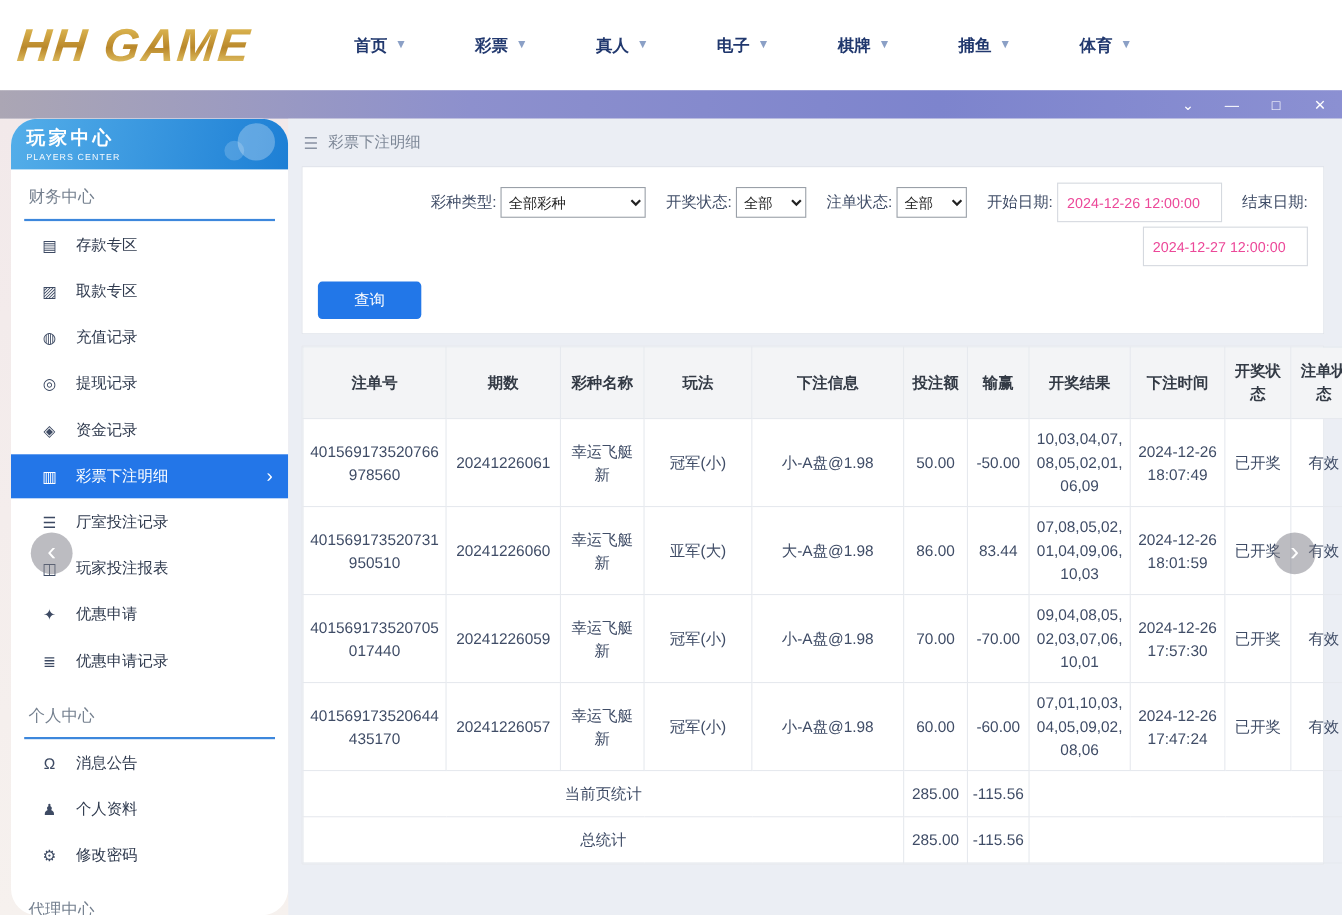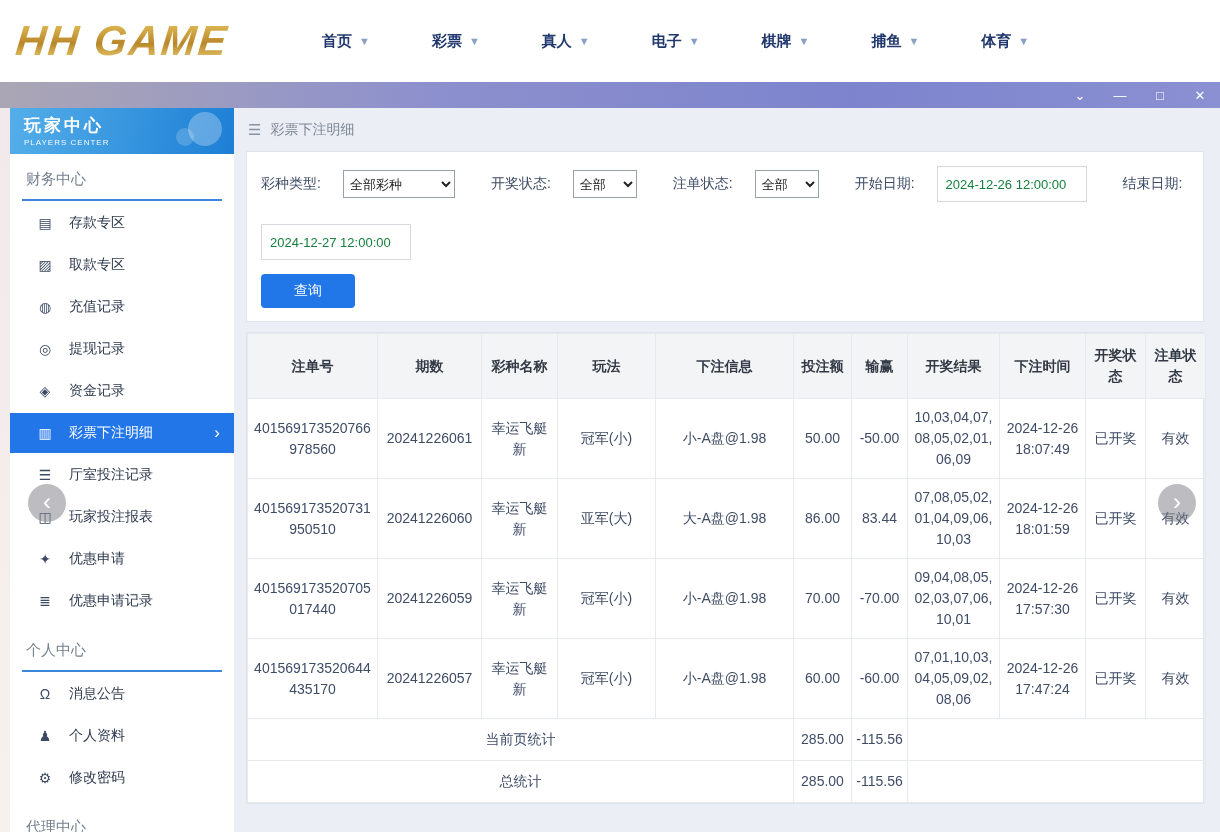--- a/index.html
+++ b/index.html
@@ -26,47 +26,47 @@
   
   .titlebar {
     height:26px; display:flex; justify-content:flex-end; align-items:center;
     gap:24px; padding-right:12px; color:#fff;
     background:linear-gradient(90deg,#aba6b4 0%,#8d90cd 35%,#7d84cd 70%,#8b90d2 100%);
   }
   .tb-btn { font-size:13px; width:16px; text-align:center; cursor:pointer; line-height:1; }
   
   .workspace { position:relative; height:724px; display:flex; background:linear-gradient(180deg,#f2e9ea,#f6f1ee); }
   
-  .sidebar { width:224px; margin-left:10px; background:#fff; overflow:hidden; flex:0 0 auto; }
+  .sidebar { width:252px; margin-left:10px; background:#fff; overflow:hidden; flex:0 0 auto;border-radius:24px; }
   .sidebar-head { height:46px; background:linear-gradient(100deg,#54aee9,#1d7fd5); color:#fff; padding:6px 0 0 14px; position:relative; overflow:hidden; }
   .sidebar-head::after { content:""; position:absolute; right:12px; top:4px; width:34px; height:34px; border-radius:50%; background:rgba(255,255,255,.28); }
   .sidebar-head::before { content:""; position:absolute; right:40px; top:20px; width:18px; height:18px; border-radius:50%; background:rgba(255,255,255,.18); }
   .sb-title { font-size:17px; font-weight:bold; letter-spacing:3px; }
   .sb-sub { font-size:8px; letter-spacing:1px; opacity:.95; margin-top:1px; }
   .sec-title { margin:20px 12px 0; padding:0 4px 10px; color:#75808f; font-size:15px; border-bottom:2px solid #3d87dc;font-family:Liberation Serif, serif; }
   .sec-title:first-of-type { margin-top:16px; }
   .sb-item { position:relative; display:flex; align-items:center; height:40px; margin-top:2px; padding-left:26px; gap:15px; font-size:14px; color:#2f3a4e; cursor:pointer; }
   .sb-item:first-of-type { margin-top:10px; }
   .sb-icon { width:18px; text-align:center; color:#3d4a63; font-size:14px; }
   .sb-item.active { background:#2376e8; color:#fff; }
   .sb-item.active .sb-icon { color:#fff; }
   .sb-arrow { position:absolute; right:14px; font-size:17px; color:#fff; }
   
   .content { flex:1; background:#ebeef4; overflow:hidden; }
   .breadcrumb { display:flex; align-items:center; gap:9px; padding:13px 16px 2px 14px; color:#7d8796; font-size:14px; }
   .ham { font-size:15px; color:#8a93a3; }
   .card { background:#fff; border:1px solid #dfe3ea; margin:10px 16px 0 12px; }
   .filter-card { padding:14px 14px 13px; }
-  .filter-row { display:flex; align-items:center; gap:22px; flex-wrap:wrap; font-size:14px; color:#3f4c66; }
+  .filter-row { display:flex; align-items:center; gap:4px; flex-wrap:wrap; font-size:14px; color:#3f4c66;justify-content:flex-end; }
   .filter-row .flabel { margin-left:14px; }
   .filter-row .flabel:first-child { margin-left:0; }
   select { height:28px; border:1px solid #9aa0a8; background:#fff; font-size:13px; color:#222; padding:0 2px; }
-  .sel-wide { width:112px; }
+  .sel-wide { width:132px; }
   .sel-small { width:64px; }
-  input.date { height:36px; border:1px solid #d5d9df; width:150px; padding:0 8px; font-size:13px; color:#15803d; }
+  input.date { height:36px; border:1px solid #d5d9df; width:150px; padding:0 8px; font-size:13px; color:#ec4899; }
   .btn-search { margin-top:14px; background:#2277e8; color:#fff; border:none; padding:8px 33px; border-radius:4px; font-size:14px; cursor:pointer; }
   
   .table-card { padding:0; }
   table { width:100%; border-collapse:collapse; table-layout:fixed; font-size:14px; color:#3f4c66; }
   th,td { border:1px solid #e6e9ee; text-align:center; padding:8px 4px; word-break:break-all; line-height:1.5; }
   th { background:#f3f4f6; color:#333a45; font-weight:bold; padding:11px 2px; }
   tbody tr.data-row td { height:76px; }
   tr.summary td { padding:10px 4px; }
   
   .car { position:absolute; top:376px; width:38px; height:38px; border-radius:50%; background:rgba(122,122,132,.5); color:#fff; font-size:24px; display:flex; align-items:center; justify-content:center; cursor:pointer; z-index:5; padding-bottom:3px; }

